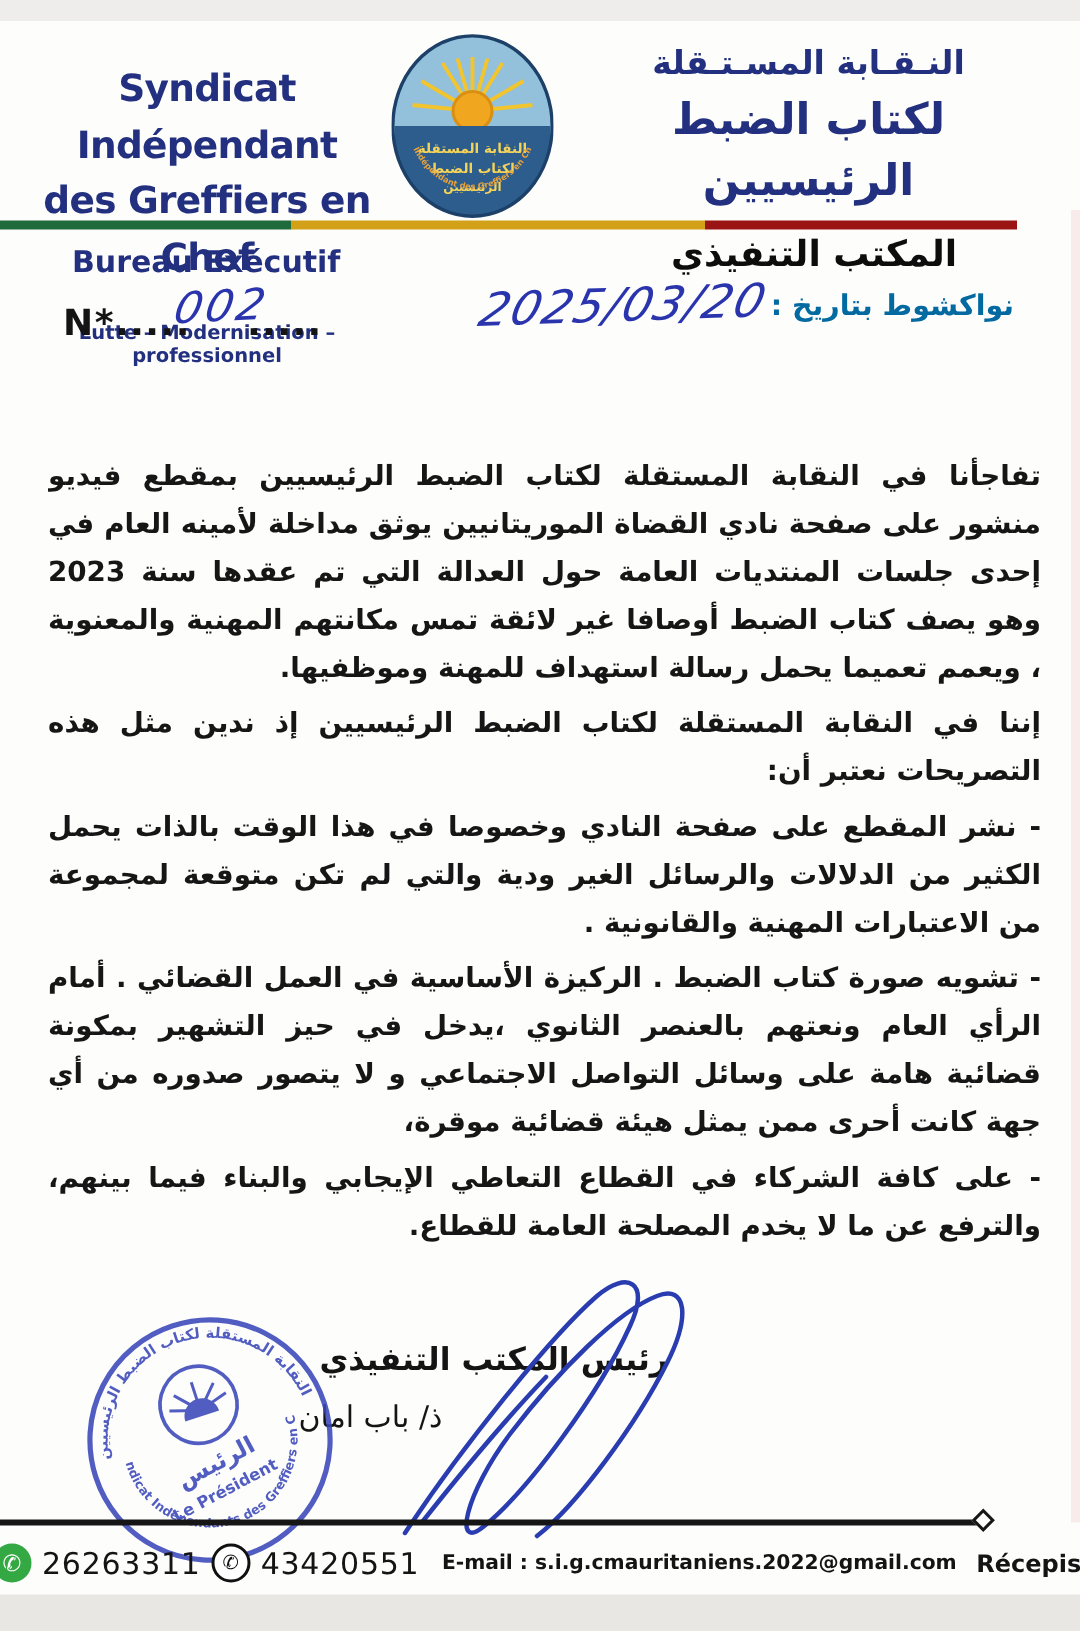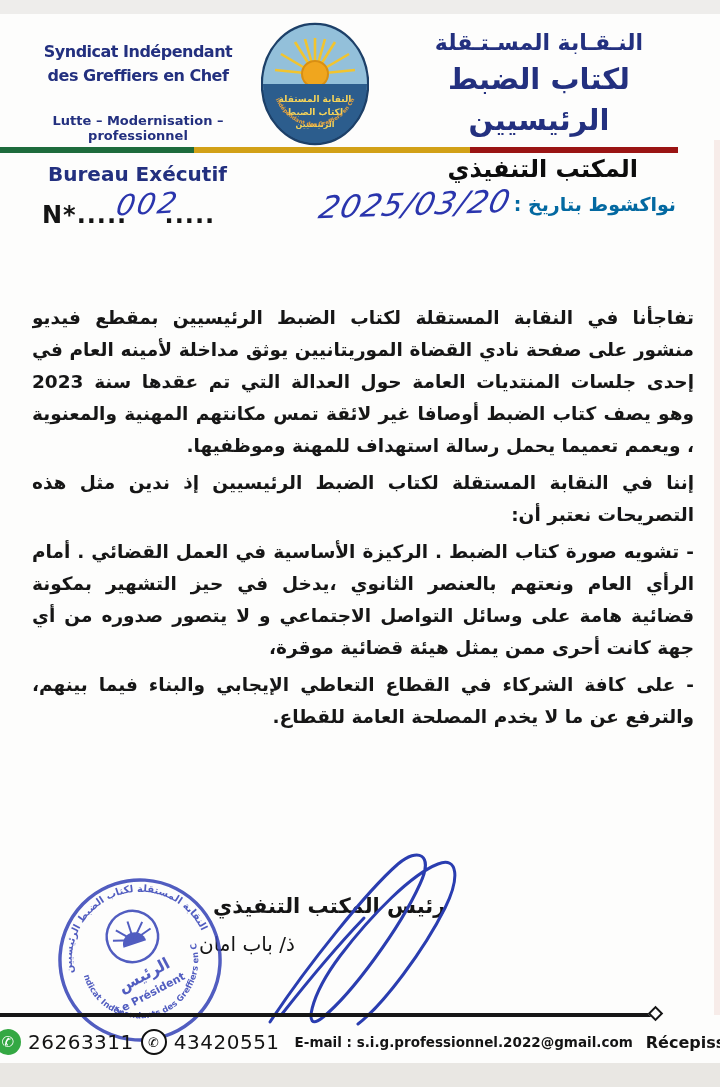--- a/index.html
+++ b/index.html
@@ -8,21 +8,21 @@
     position:relative; width:720px; height:1087px; margin:0 auto;
     background:#fdfdfc; overflow:hidden;
     font-family:"DejaVu Sans", sans-serif; color:#141414;
   }
   .scan-strip-top { position:absolute; top:0; left:0; width:720px; height:14px; background:#eeedeb; }
   .scan-strip-bottom { position:absolute; top:1063px; left:0; width:720px; height:24px; background:#e9e7e3; }
   .scan-edge-right { position:absolute; top:140px; right:0; width:6px; height:875px; background:#f5e3de; opacity:.65; }
 
   
   .hdr-left { position:absolute; left:10px; top:40px; width:256px; text-align:center; }
-  .hdr-left .org-fr { font-size:16px; font-weight:700; color:#23307f; line-height:1.5; letter-spacing:-0.5px; }
+  .hdr-left .org-fr { font-size:25px; font-weight:700; color:#23307f; line-height:1.5; letter-spacing:-0.5px; }
   .hdr-left .tag-fr { margin-top:25px; font-size:13px; font-weight:700; color:#23307f; }
 
   .logo { position:absolute; left:261px; top:22px; width:108px; height:124px; }
 
   .hdr-right { position:absolute; right:16px; top:26px; width:330px; text-align:center; direction:rtl; }
   .hdr-right .org-ar1 { font-size:22px; font-weight:700; color:#23307f; line-height:1.5; }
   .hdr-right .org-ar2 { font-size:29px; font-weight:700; color:#23307f; line-height:1.4; }
   .hdr-right .tag-ar  { margin-top:3px; font-size:21px; font-weight:700; color:#101010; }
 
   .tricolor { position:absolute; top:147px; left:0; width:678px; height:6px; display:flex; }
@@ -143,20 +143,21 @@
 
   <div class="date-line">
     <span class="date-label">نواكشوط بتاريخ :</span>
     <span class="hand-date">2025/03/20</span>
   </div>
 
 
   <div class="body-text">
     <p>تفاجأنا في النقابة المستقلة لكتاب الضبط الرئيسيين بمقطع فيديو منشور على صفحة نادي القضاة الموريتانيين يوثق مداخلة لأمينه العام في إحدى جلسات المنتديات العامة حول العدالة التي تم عقدها سنة 2023 وهو يصف كتاب الضبط أوصافا غير لائقة تمس مكانتهم المهنية والمعنوية ، ويعمم تعميما يحمل رسالة استهداف للمهنة وموظفيها.</p>
     <p>إننا في النقابة المستقلة لكتاب الضبط الرئيسيين إذ ندين مثل هذه التصريحات نعتبر أن:</p>
+    <p>- نشر المقطع على صفحة النادي وخصوصا في هذا الوقت بالذات يحمل الكثير من الدلالات والرسائل الغير ودية والتي لم تكن متوقعة لمجموعة من الاعتبارات المهنية والقانونية .</p>
     <p>- تشويه صورة كتاب الضبط . الركيزة الأساسية في العمل القضائي . أمام الرأي العام ونعتهم بالعنصر الثانوي ،يدخل في حيز التشهير بمكونة قضائية هامة على وسائل التواصل الاجتماعي و لا يتصور صدوره من أي جهة كانت أحرى ممن يمثل هيئة قضائية موقرة،</p>
     <p>- على كافة الشركاء في القطاع التعاطي الإيجابي والبناء فيما بينهم، والترفع عن ما لا يخدم المصلحة العامة للقطاع.</p>
   </div>
 
   <div class="sig-role">رئيس المكتب التنفيذي</div>
   <div class="sig-name">ذ/ باب امان</div>
 
   <svg class="sig-scribble" viewBox="0 0 235 180">
     <g fill="none" stroke="#2a3db0" stroke-width="3" stroke-linecap="round">
       <path d="M 18 176 C 55 120, 115 45, 146 18 C 166 1, 182 8, 168 38 C 148 82, 100 148, 70 172 C 50 188, 58 150, 88 110 C 120 68, 160 28, 186 18 C 206 10, 208 32, 193 62 C 172 104, 132 158, 106 178"></path>
@@ -192,17 +193,17 @@
   </svg>
 
   <div class="footer-line"></div>
   <div class="footer-diamond"></div>
 
   <div class="footer-row">
     <span class="icon-circle wa-icon">✆</span>
     <span class="footer-phone">26263311</span>
     <span class="icon-circle ph-icon">✆</span>
     <span class="footer-phone">43420551</span>
-    <span class="footer-email">E-mail : s.i.g.professionnel.2022@gmail.com</span>
+    <span class="footer-email">E-mail : s.i.g.cmauritaniens.2022@gmail.com</span>
     <span class="footer-receipt-fr">Récepissé N* 004</span>
 
   </div>
 </div>
 
 </body></html>

